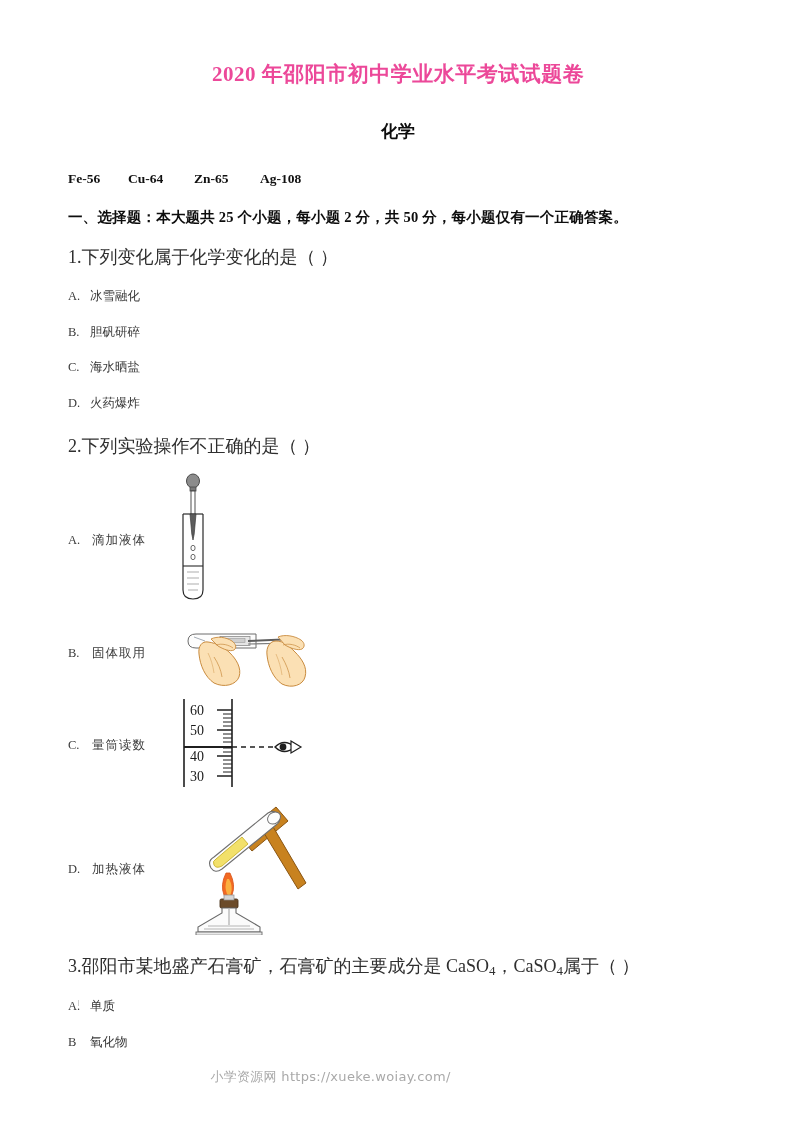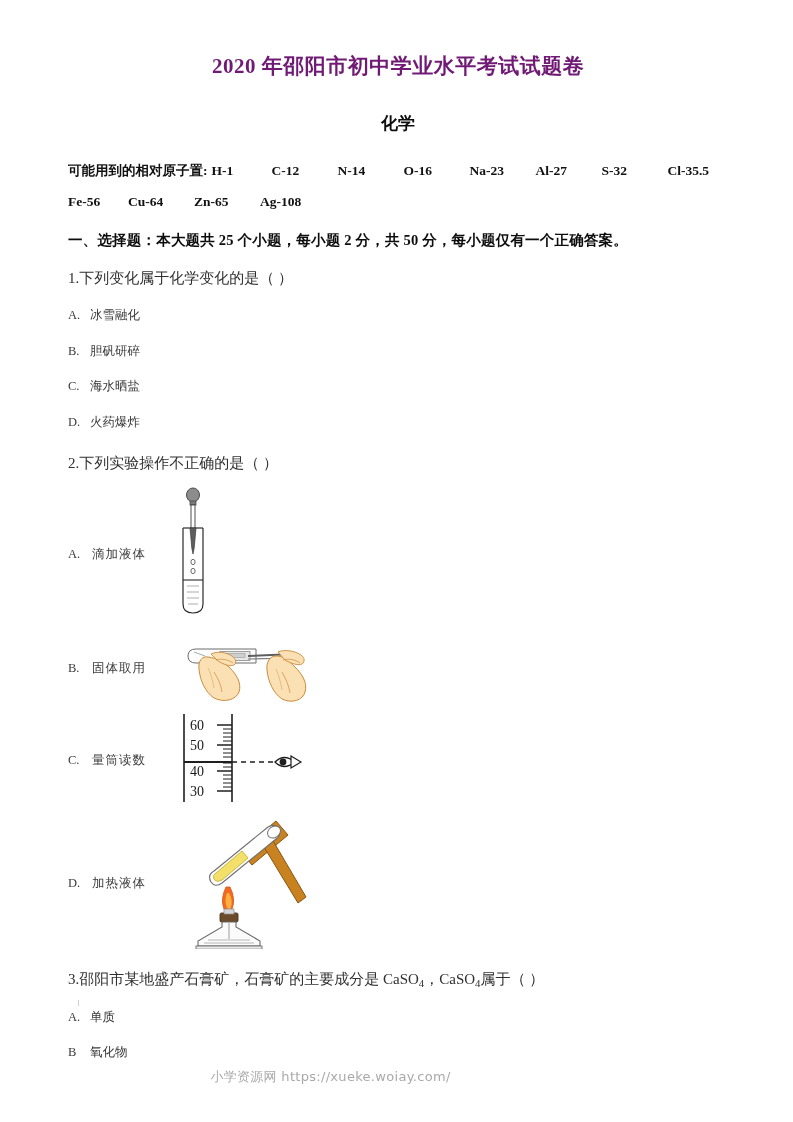--- a/index.html
+++ b/index.html
@@ -22,28 +22,28 @@
   }
   .content {
     position: absolute;
     left: 68px;
     top: 0;
     width: 660px;
   }
 
   
   .doc-title {
-    margin: 8px;
+    margin: 16px;
     padding-top: 45px;
     text-align: center;
     font-size: 21px;
     font-weight: bold;
     letter-spacing: 0.5px;
     line-height: 1.25;
-    color: #701a75;
+    color: #ec4899;
   }
   .doc-subtitle {
     margin: 16px;
     padding-top: 17px;
     text-align: center;
     font-size: 17px;
     font-weight: bold;
     color: #0d0d0d;
   }
 
@@ -78,21 +78,21 @@
 
   
   .question {
     margin-top: 18px;
     font-size: 12.5px;
     line-height: 1.4;
     color: #2b2b2b;
   }
   .q-stem {
     color: #2f2f2f;
-    font-size: 15px;
+    font-size: 18px;
   }
   sub {
     font-size: 0.72em;
     vertical-align: -0.25em;
   }
 
   .opt-list {
     margin: 0;
     padding: 0;
     list-style: none;
@@ -155,23 +155,20 @@
 
 <div class="page">
 
   <div class="content">
 
     <h1 class="doc-title">2020 年邵阳市初中学业水平考试试题卷</h1>
 
     <h2 class="doc-subtitle">化学</h2>
 
     <div class="atomic-block">
-      <div class="atomic-line">
-        <span class="atomic-lead">可能用到的相对原子置:</span><span class="atomic-item first">H-1</span><span class="atomic-item">C-12</span><span class="atomic-item">N-14</span><span class="atomic-item">O-16</span><span class="atomic-item">Na-23</span><span class="atomic-item">Al-27</span><span class="atomic-item">S-32</span><span class="atomic-item">Cl-35.5</span>
-      </div>
       <div class="atomic-line">
         <span class="atomic-item first">Fe-56</span><span class="atomic-item">Cu-64</span><span class="atomic-item">Zn-65</span><span class="atomic-item">Ag-108</span>
       </div>
     </div>
 
     <div class="section-header">一、选择题：本大题共 25 个小题，每小题 2 分，共 50 分，每小题仅有一个正确答案。</div>
 
     <div class="question">
       <div class="q-stem"><span>1.</span><span>下列变化属于化学变化的是（        ）</span></div>
       <ul class="opt-list">

